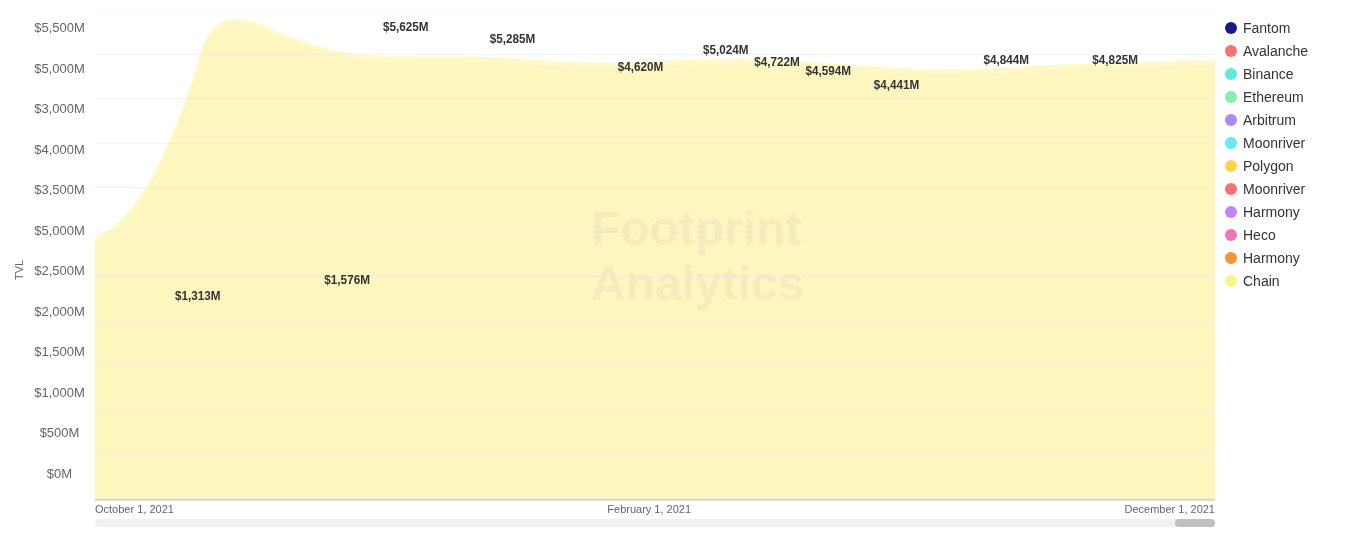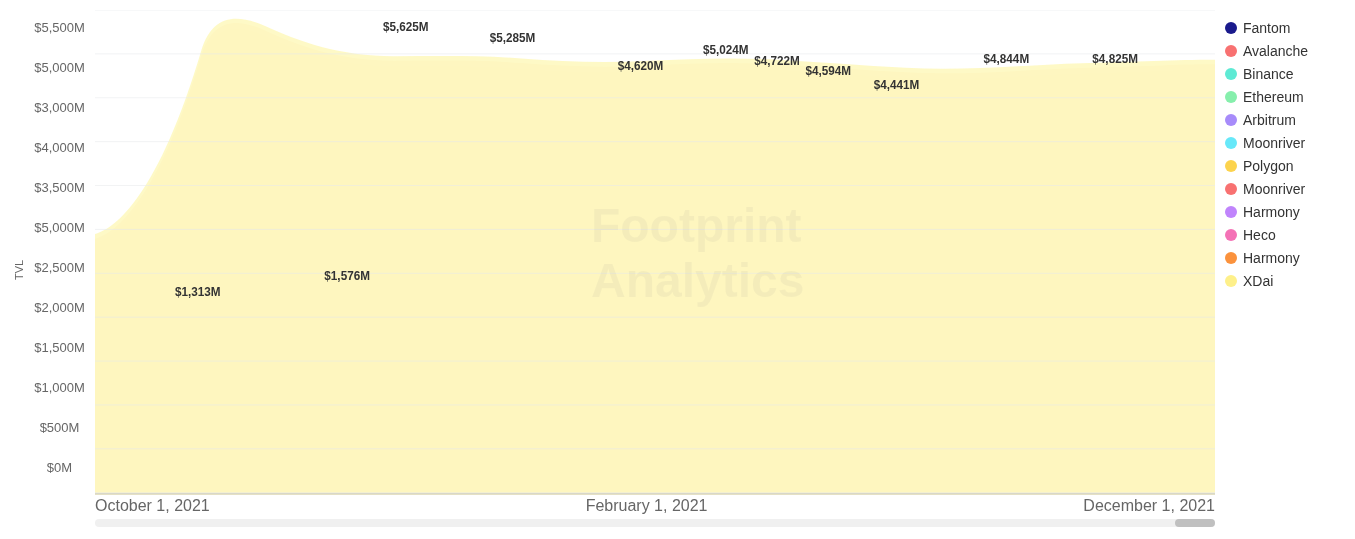--- a/index.html
+++ b/index.html
@@ -75,21 +75,21 @@
       height: 100%;
     }
     .x-axis {
       display: flex;
       justify-content: space-between;
       padding-left: 65px;
       padding-right: 0px;
       margin-top: 2px;
     }
     .x-tick {
-      font-size: 16px;
+      font-size: 11px;
       color: #666;
     }
     .legend {
       width: 130px;
       display: flex;
       flex-direction: column;
       justify-content: flex-start;
       padding: 10px 0 0 10px;
       gap: 7px;
       flex-shrink: 0;
@@ -276,17 +276,17 @@
         <div class="legend-item">
           <div class="legend-dot" style="background: rgb(244, 114, 182);"></div>
           <span class="legend-label">Heco</span>
         </div>
         <div class="legend-item">
           <div class="legend-dot" style="background: rgb(251, 146, 60);"></div>
           <span class="legend-label">Harmony</span>
         </div>
         <div class="legend-item">
           <div class="legend-dot" style="background: rgb(254, 240, 138);"></div>
-          <span class="legend-label">XDai</span>
+          <span class="legend-label">Chain</span>
         </div>
       </div>
   </div>
 </div>
 
 </body></html>

